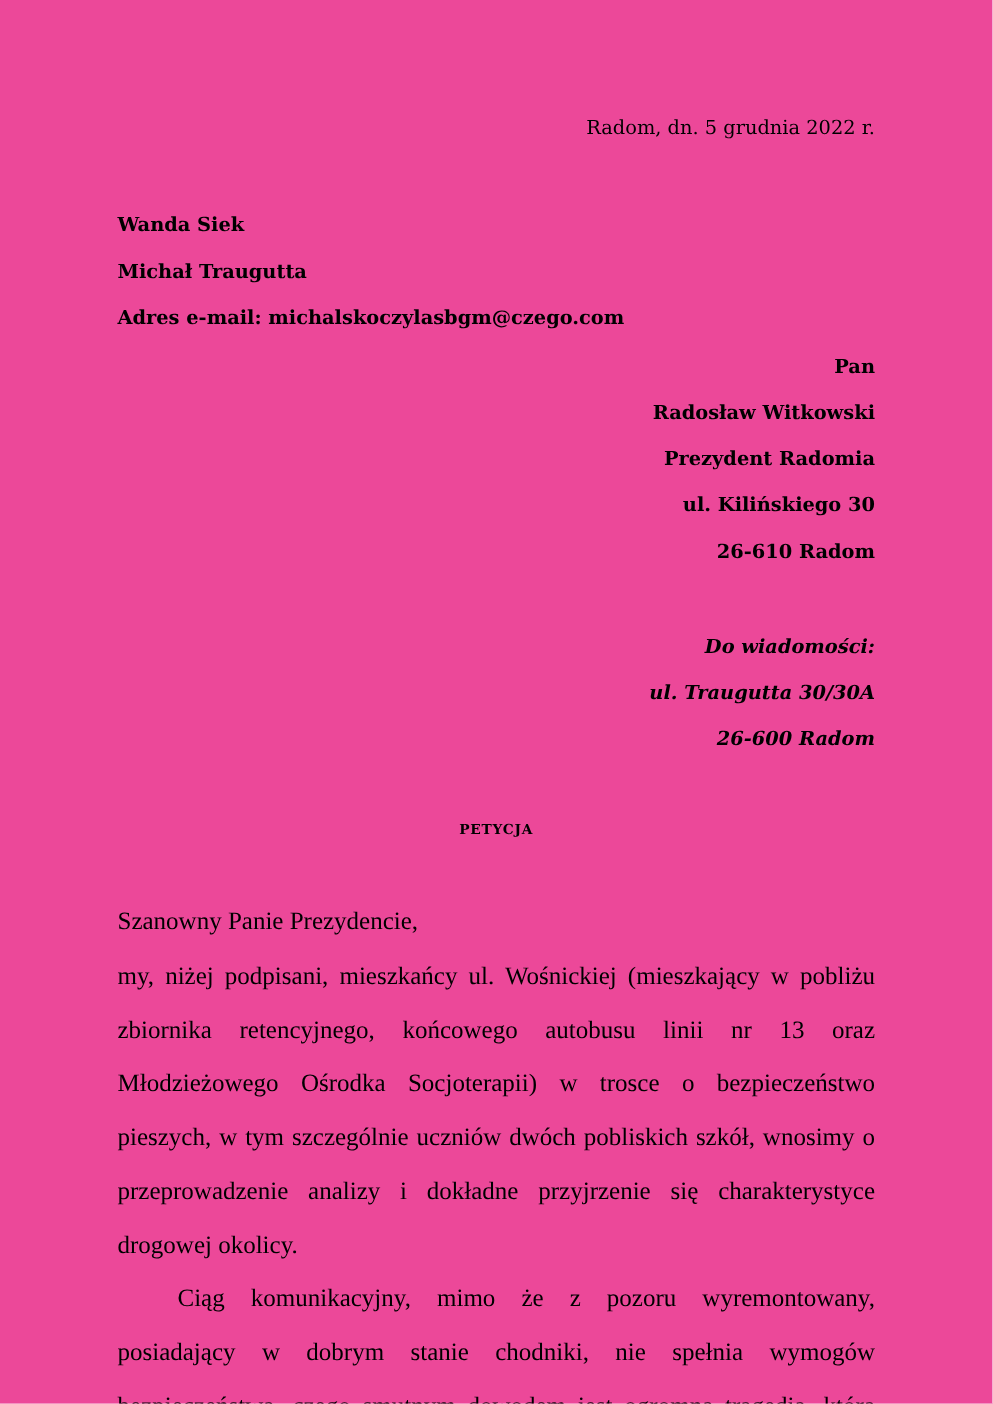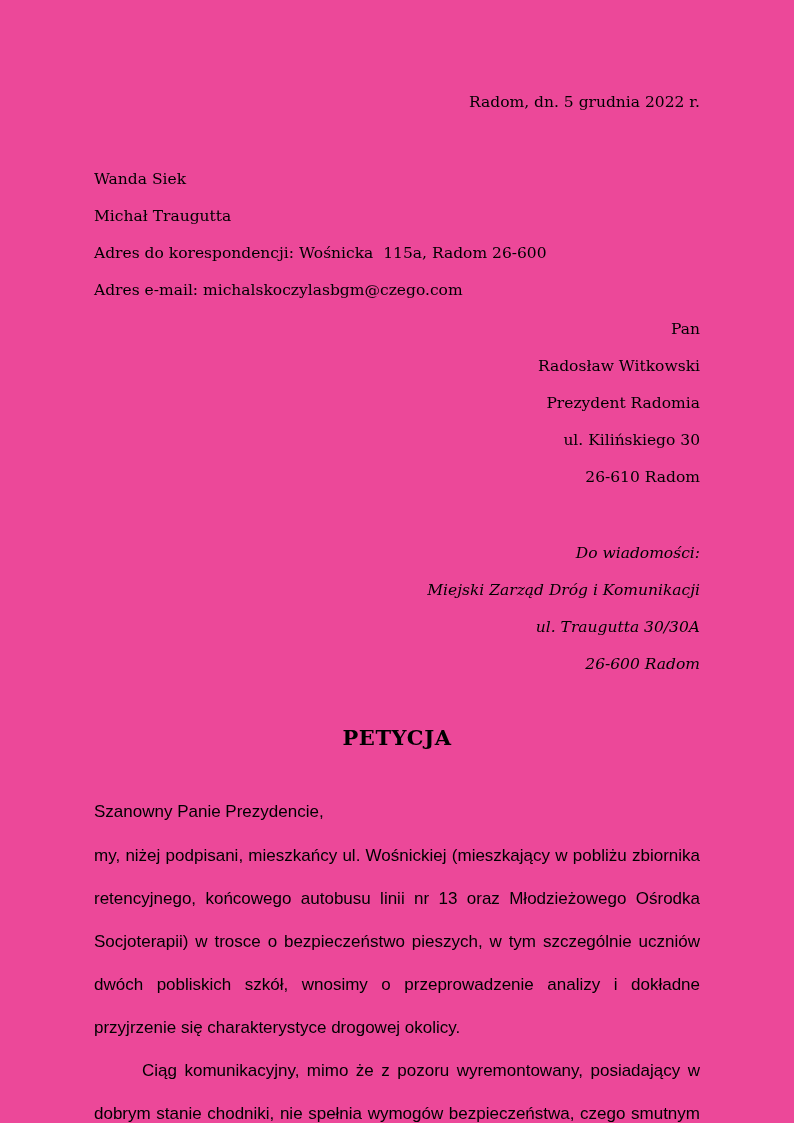--- a/index.html
+++ b/index.html
@@ -18,26 +18,27 @@
     overflow: hidden;
     color: #000000;
   }
   
   .hdr-font {
     font-family: "DejaVu Serif", serif;
     font-size: 15.5px;
   }
   
   .body-font {
-    font-family: Liberation Sans, sans-serif;
-    font-size: 17px;
+    font-family: Liberation Serif, serif;
+    font-size: 20px;
   }
   .hline {
     line-height: 37px;
     white-space: pre-wrap; 
+    font-weight: bold;
   }
   .date-line {
     text-align: right;
     line-height: 37px;
   }
   .sender-block {
     margin-top: 40px;
     text-align: left;
   }
   .recipient-block {
@@ -48,21 +49,21 @@
     margin-top: 39px;
     text-align: right;
     font-style: italic;
   }
   .petition-title {
     margin-top: 36px;
     text-align: center;
     font-weight: bold;
     line-height: 37px;
     letter-spacing: 0.6px;
-    font-size: 21px;
+    font-size: 11px;
   }
   .salutation {
     margin-top: 40px;
     line-height: 31px;
   }
   .para {
     line-height: 43px;
     text-align: justify;
     margin: 0;
   }
@@ -79,35 +80,33 @@
 </head>
 <body>
 
 <div class="page">
 
   <div class="hdr-font date-line">Radom, dn. 5 grudnia 2022 r.</div>
 
   <div class="hdr-font sender-block">
     <div class="hline">Wanda Siek</div>
     <div class="hline">Michał Traugutta</div>
-    <div class="hline">Adres do korespondencji: Wośnicka  115a, Radom 26-600</div>
     <div class="hline">Adres e-mail: michalskoczylasbgm@czego.com</div>
   </div>
 
   <div class="hdr-font recipient-block">
     <div class="hline">Pan</div>
     <div class="hline">Radosław Witkowski</div>
     <div class="hline">Prezydent Radomia</div>
     <div class="hline">ul. Kilińskiego 30</div>
     <div class="hline">26-610 Radom</div>
   </div>
 
   <div class="hdr-font cc-block">
     <div class="hline">Do wiadomości:</div>
-    <div class="hline">Miejski Zarząd Dróg i Komunikacji</div>
     <div class="hline">ul. Traugutta 30/30A</div>
     <div class="hline">26-600 Radom</div>
   </div>
 
   <div class="hdr-font petition-title">PETYCJA</div>
 
   <div class="body-font salutation">Szanowny Panie Prezydencie,</div>
 
   <p class="body-font para para-1">my, niżej podpisani, mieszkańcy ul. Wośnickiej (mieszkający w pobliżu zbiornika retencyjnego, końcowego autobusu linii nr 13 oraz Młodzieżowego Ośrodka Socjoterapii) w trosce o bezpieczeństwo pieszych, w tym szczególnie uczniów dwóch pobliskich szkół, wnosimy o przeprowadzenie analizy i dokładne przyjrzenie się charakterystyce drogowej okolicy.</p>
 

